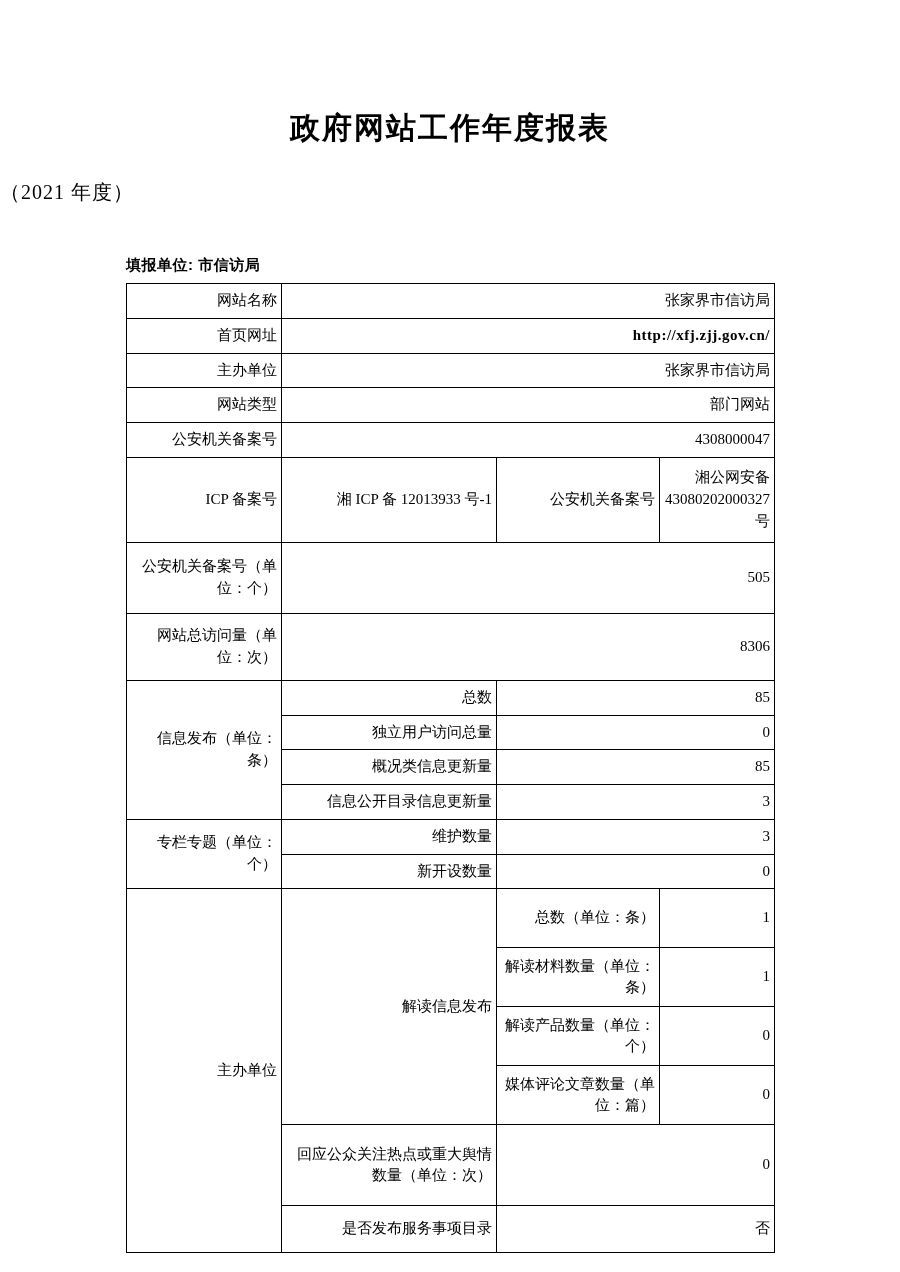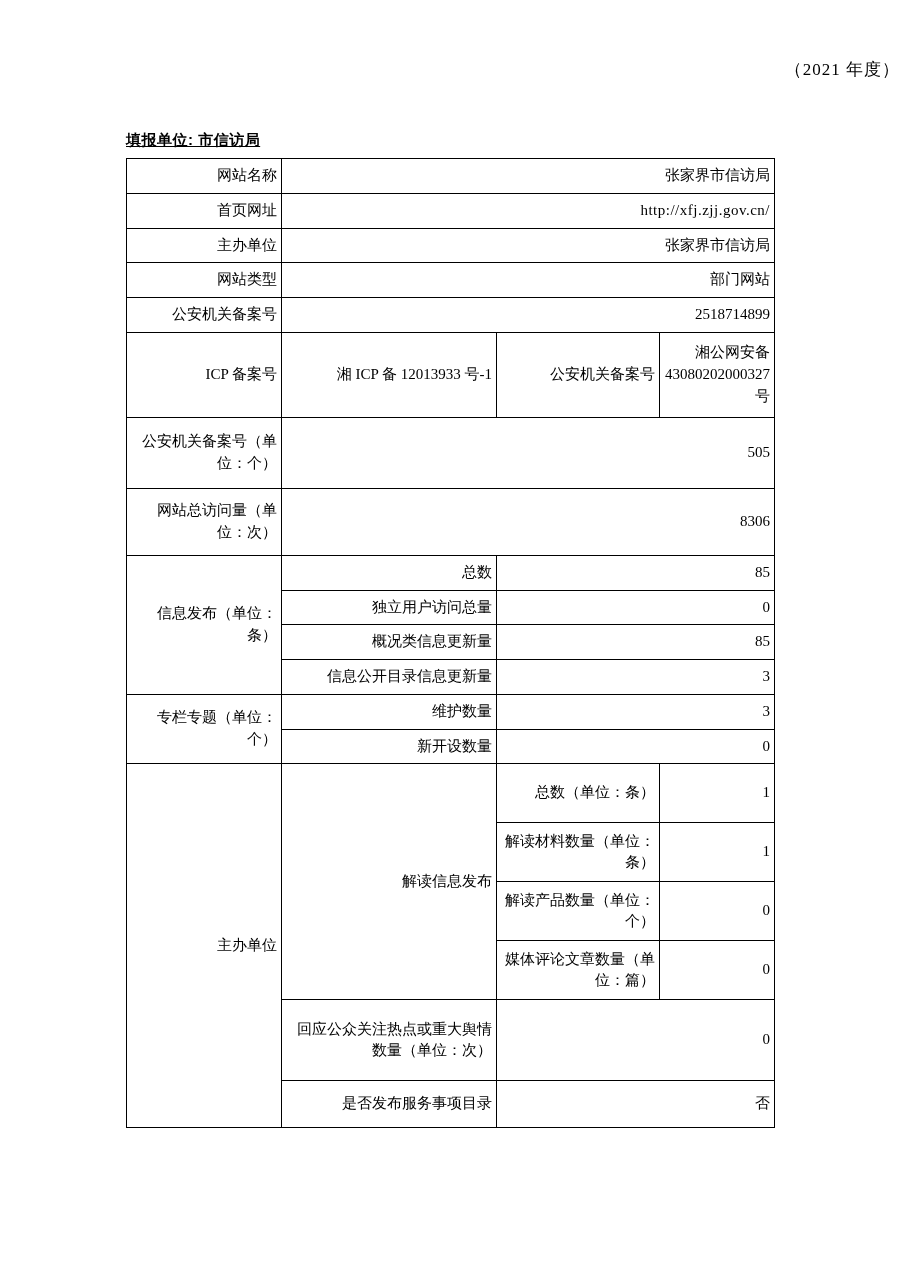--- a/index.html
+++ b/index.html
@@ -23,60 +23,61 @@
   }
   .doc-title {
     text-align: center;
     font-size: 30px;
     font-weight: bold;
     letter-spacing: 2px;
     margin-top: 108px;
     font-family: "Liberation Sans", "DejaVu Sans", sans-serif;
   }
   .doc-subtitle {
-    text-align: right;
-    font-size: 17px;
-    margin-top: 58px;
+    text-align: left;
+    font-size: 20px;
+    margin-top: 30px;
     letter-spacing: 1px;
   }
   .filler-line {
     margin-top: 50px;
     margin-left: 126px;
     font-size: 15px;
     font-weight: bold;
     font-family: "Liberation Sans", "DejaVu Sans", sans-serif;
     letter-spacing: 0.5px;
-    text-decoration: underline;
   }
   table.report {
     border-collapse: collapse;
     margin-left: 126px;
     margin-top: 8px;
     width: 648px;
     table-layout: fixed;
   }
   table.report td {
     border: 1px solid #000000;
     text-align: right;
     vertical-align: middle;
     font-size: 15px;
     padding: 6px 4px;
     line-height: 1.45;
     word-wrap: break-word;
   }
   .mono-url {
     font-family: "Liberation Serif", "DejaVu Serif", serif;
     letter-spacing: 0.5px;
+    font-weight: bold;
   }
 </style>
 </head>
 <body>
 
 <div class="page">
 
+  <div class="doc-title">政府网站工作年度报表</div>
   <div class="doc-subtitle">（2021 年度）</div>
   <div class="filler-line">填报单位: 市信访局</div>
 
   <table class="report">
     <colgroup>
       <col style="width:155px">
       <col style="width:215px">
       <col style="width:163px">
       <col style="width:115px">
     </colgroup>
@@ -92,21 +93,21 @@
       <tr>
         <td>主办单位</td>
         <td colspan="3">张家界市信访局</td>
       </tr>
       <tr>
         <td>网站类型</td>
         <td colspan="3">部门网站</td>
       </tr>
       <tr>
         <td>公安机关备案号</td>
-        <td colspan="3">2518714899</td>
+        <td colspan="3">4308000047</td>
       </tr>
       <tr>
         <td style="height:72px">ICP 备案号</td>
         <td>湘 ICP 备 12013933 号-1</td>
         <td>公安机关备案号</td>
         <td>湘公网安备 43080202000327 号</td>
       </tr>
       <tr>
         <td style="height:58px">公安机关备案号（单位：个）</td>
         <td colspan="3">505</td>

